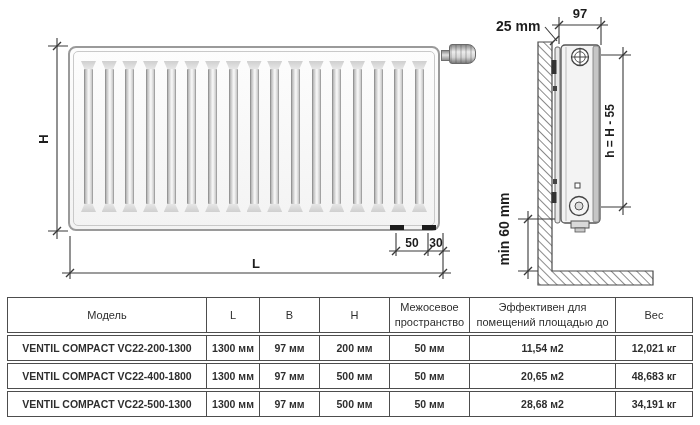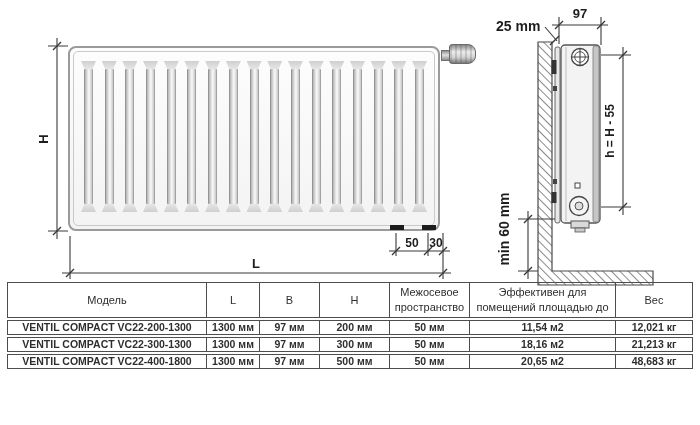--- a/index.html
+++ b/index.html
@@ -37,29 +37,29 @@
   
   svg{position:absolute;left:0;top:0;}
   .dim{stroke:#3a3a3a;stroke-width:1.1;fill:none;}
   .tick{stroke:#3a3a3a;stroke-width:1.4;fill:none;}
   .outline{stroke:#4a4a4a;stroke-width:1.2;}
   text.lab{font:bold 13px "Liberation Sans",sans-serif;fill:#1d1d1d;}
   text.lab-sm{font:bold 12px "Liberation Sans",sans-serif;fill:#1d1d1d;}
   text.lab-lg{font:bold 14px "Liberation Sans",sans-serif;fill:#1d1d1d;}
 
   
-  .spec-table{position:absolute;left:7px;top:280px;width:686px;
+  .spec-table{position:absolute;left:7px;top:295px;width:686px;
             border-collapse:separate;border-spacing:0 2px;table-layout:fixed;
             color:#2e2e2e;}
   .spec-table th,.spec-table td{border:1px solid #4d4d4d;border-left:none;
             text-align:center;vertical-align:middle;padding:0 2px;box-sizing:border-box;
             overflow:hidden;white-space:nowrap;}
   .spec-table th:first-child,.spec-table td:first-child{border-left:1px solid #4d4d4d;}
   .spec-table th{height:36px;font-weight:400;font-size:11px;line-height:15px;white-space:normal;}
-  .spec-table td{height:15px;font-weight:600;font-size:10.5px;line-height:11px;}
+  .spec-table td{height:26px;font-weight:600;font-size:10.5px;line-height:11px;}
   col.c-model{width:200px;} col.c-l{width:53px;} col.c-b{width:60px;} col.c-h{width:70px;}
   col.c-axle{width:80px;} col.c-area{width:146px;} col.c-weight{width:77px;}
 </style>
 </head>
 <body>
 
 <div id="page">
 
   <div class="radiator">
     <div class="inner"></div>
@@ -222,33 +222,33 @@
         <tr>
           <td>VENTIL COMPACT VC22-200-1300</td>
           <td>1300 мм</td>
           <td>97 мм</td>
           <td>200 мм</td>
           <td>50 мм</td>
           <td>11,54 м2</td>
           <td>12,021 кг</td>
         </tr>
         <tr>
-          <td>VENTIL COMPACT VC22-300-1300</td>
-          <td>1300 мм</td>
-          <td>97 мм</td>
-          <td>300 мм</td>
-          <td>50 мм</td>
-          <td>18,16 м2</td>
-          <td>21,213 кг</td>
-        </tr>
-        <tr>
           <td>VENTIL COMPACT VC22-400-1800</td>
           <td>1300 мм</td>
           <td>97 мм</td>
           <td>500 мм</td>
           <td>50 мм</td>
           <td>20,65 м2</td>
           <td>48,683 кг</td>
         </tr>
+        <tr>
+          <td>VENTIL COMPACT VC22-500-1300</td>
+          <td>1300 мм</td>
+          <td>97 мм</td>
+          <td>500 мм</td>
+          <td>50 мм</td>
+          <td>28,68 м2</td>
+          <td>34,191 кг</td>
+        </tr>
       </tbody>
   </table>
 
 </div>
 
 </body></html>

